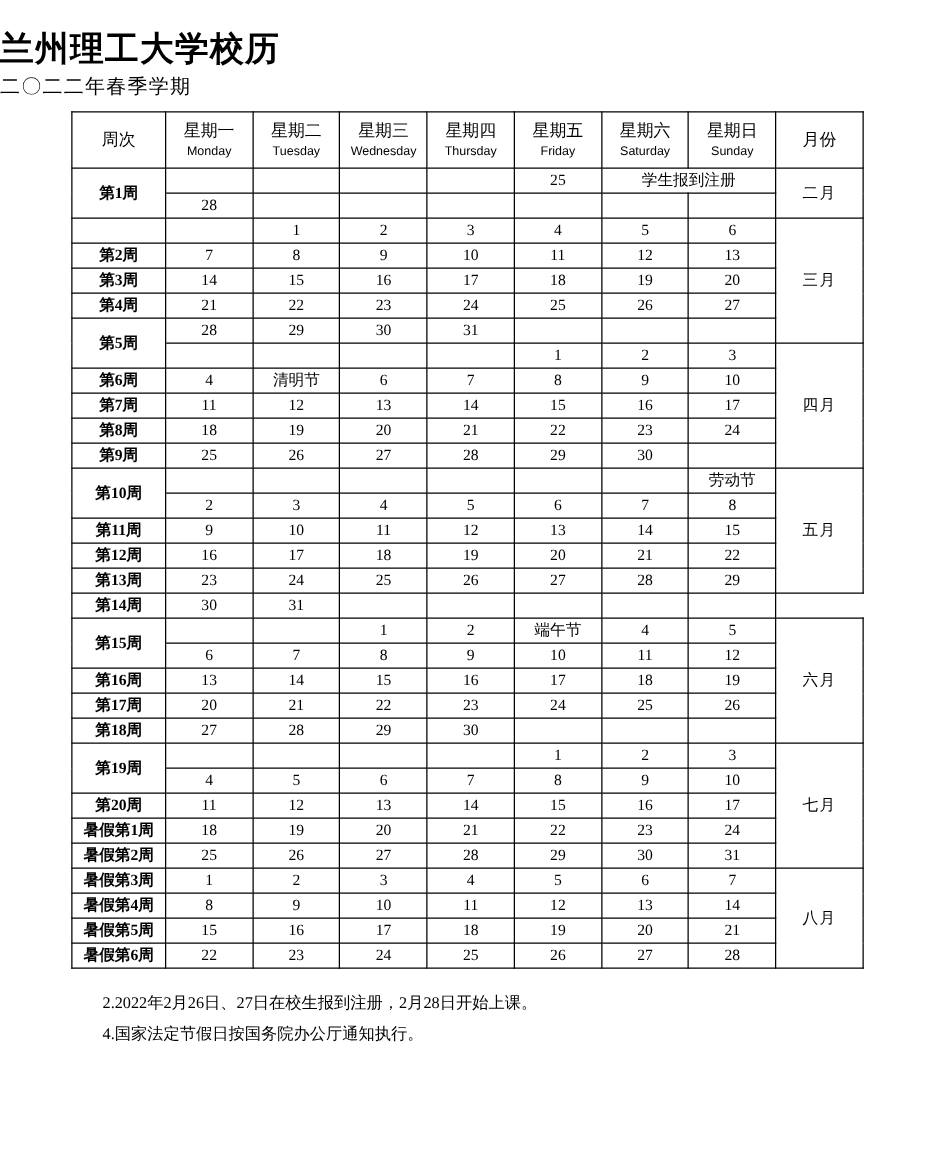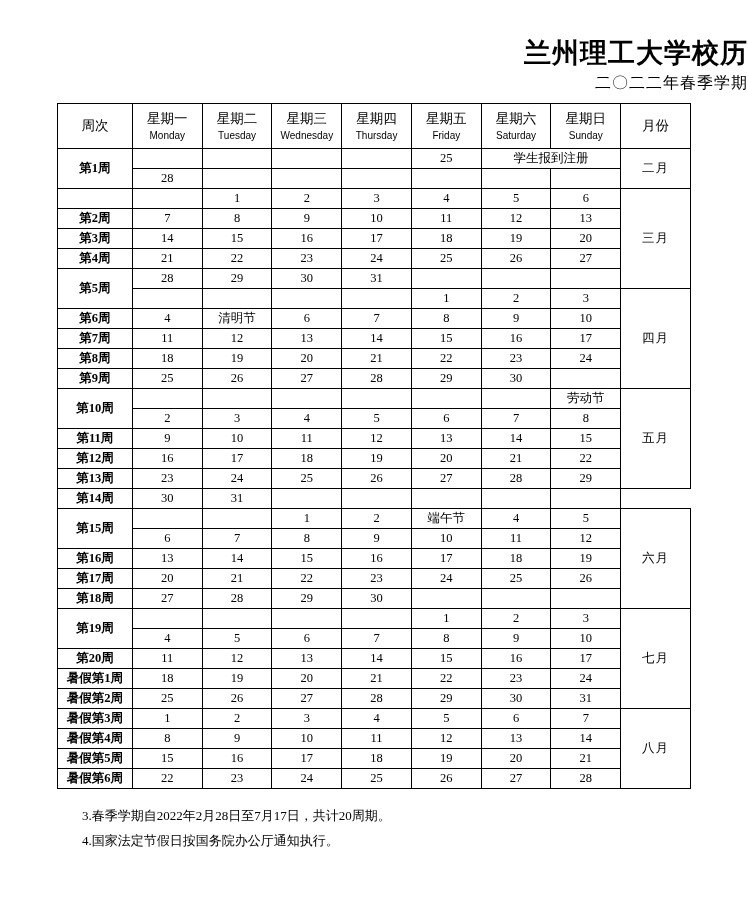--- a/index.html
+++ b/index.html
@@ -15,22 +15,22 @@
     position: relative;
   }
   .page {
     width: 748px;
     height: 919px;
     box-sizing: border-box;
     padding: 0;
     position: relative;
   }
   .title-block {
-    text-align: right;
-    padding-top: 38px;
+    text-align: left;
+    padding-top: 24px;
   }
   .main-title {
     font-size: 27px;
     font-weight: bold;
     letter-spacing: 1px;
     font-family: "Liberation Serif", "DejaVu Serif", serif;
     line-height: 1.15;
   }
   .sub-title-cn {
     font-size: 16px;
@@ -471,20 +471,20 @@
           <td>25</td>
           <td>26</td>
           <td>27</td>
           <td>28</td>
         </tr>
       </tbody>
   </table>
 
   <div class="notes">
     <div class="note-line" style="padding-left:22px">
-      <span>3.春季学期自2022年2月28日至7月17日，共计20周期。</span>
+      <span>2.2022年2月26日、27日在校生报到注册，2月28日开始上课。</span>
     </div>
     <div class="note-line" style="padding-left:22px">
       <span>4.国家法定节假日按国务院办公厅通知执行。</span>
     </div>
   </div>
 
 </div>
 
 </body></html>

